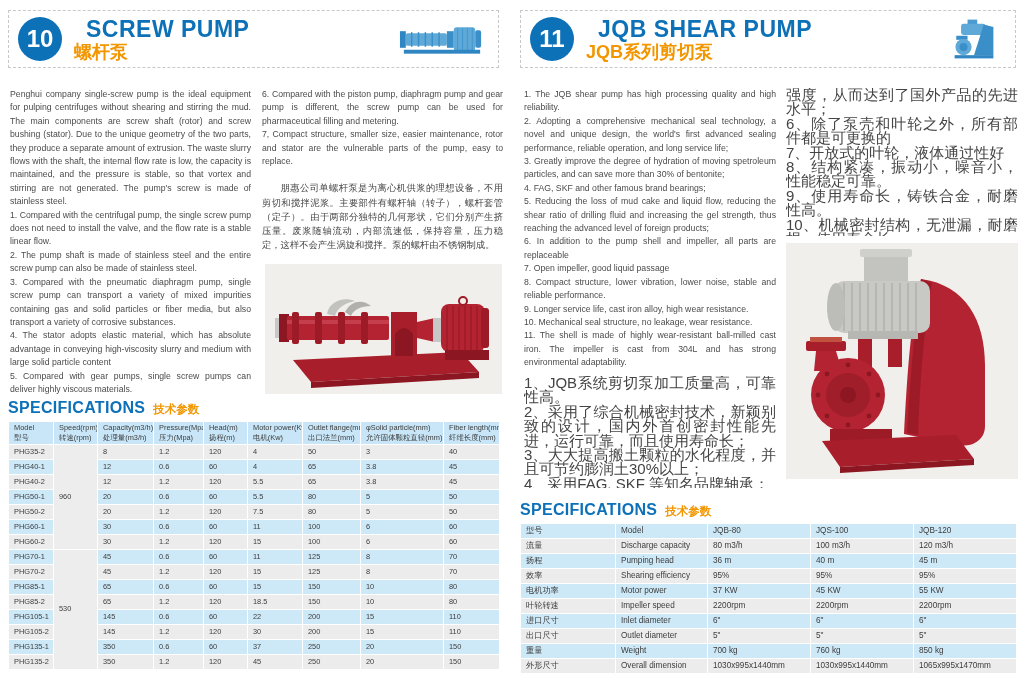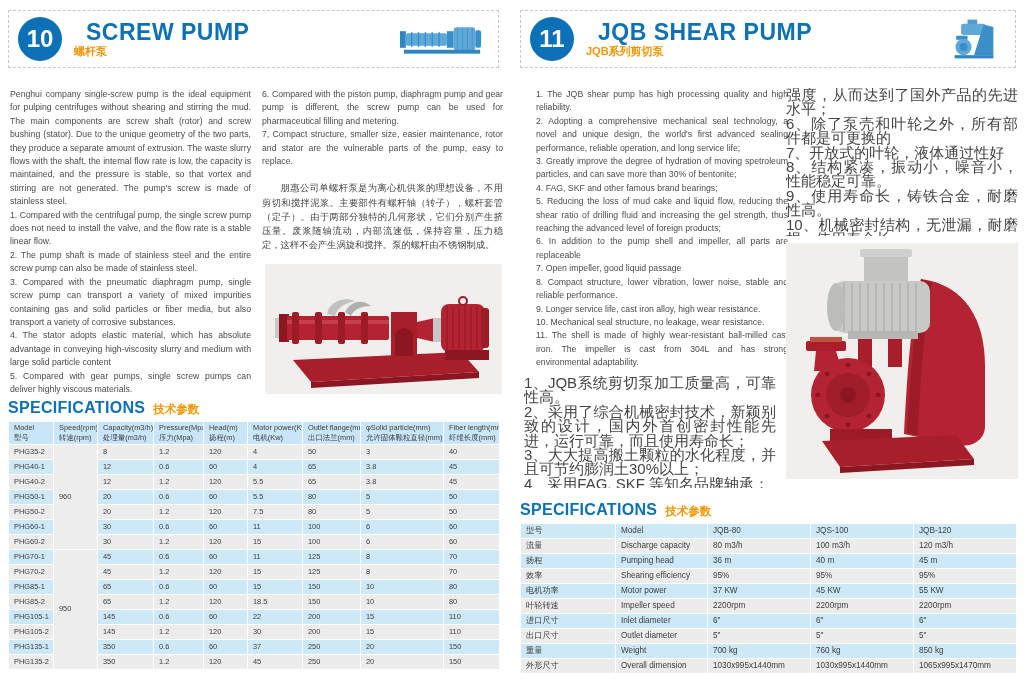--- a/index.html
+++ b/index.html
@@ -3,21 +3,21 @@
 <meta charset="utf-8">
 <style>
   html,body{margin:0;padding:0;background:#ffffff;}
   .page{position:relative;width:1024px;height:679px;background:#ffffff;overflow:hidden;
         font-family:Liberation Sans, sans-serif;color:#4b4b4b;}
   .header-box{position:absolute;height:56px;border:1px dashed #c8c8c8;display:flex;align-items:center;background:#fff;}
   .num-circle{flex:0 0 auto;width:44px;height:44px;border-radius:50%;background:#0d71b8;color:#fff;
               font-weight:bold;font-size:24px;display:flex;align-items:center;justify-content:center;margin-left:9px;}
   .titles{margin-left:12px;line-height:1;}
   .title{font-size:23px;font-weight:bold;color:#0d71b8;letter-spacing:.5px;margin-left:12px;}
-  .subtitle{font-size:11px;font-weight:bold;color:#f29600;margin-top:2px;}
+  .subtitle{font-size:18px;font-weight:bold;color:#f29600;margin-top:2px;}
   .header-icon{position:absolute;right:12px;top:8px;}
   .textcol{position:absolute;overflow:hidden;}
   .para{margin:0;font-size:8.7px;line-height:13.4px;text-align:justify;color:#4b4b4b;}
   .cn-para{text-indent:2em;margin-top:13px;line-height:14.2px;font-size:9.3px;color:#444;}
   .cn-item{margin:0;font-size:15px;line-height:14.4px;text-align:justify;color:#444;}
   .cn-gap{margin-top:10px;}
   .photo{position:absolute;background:#f1efec;}
   .photo svg{display:block;width:100%;height:100%;}
   .spec-heading{position:absolute;white-space:nowrap;}
   .spec-en{font-size:16px;font-weight:bold;color:#0d71b8;letter-spacing:.3px;}
@@ -242,21 +242,21 @@
           <td>30</td>
           <td>1.2</td>
           <td>120</td>
           <td>15</td>
           <td>100</td>
           <td>6</td>
           <td>60</td>
         </tr>
         <tr class="row-blue">
           <td>PHG70-1</td>
-          <td rowspan="8" class="speed-cell">950</td>
+          <td rowspan="8" class="speed-cell">530</td>
           <td>45</td>
           <td>0.6</td>
           <td>60</td>
           <td>11</td>
           <td>125</td>
           <td>8</td>
           <td>70</td>
         </tr>
         <tr class="row-gray">
           <td>PHG70-2</td>
@@ -341,21 +341,21 @@
       <rect x="22" y="2" width="12" height="6" fill="#4a9bd0"></rect>
       <rect x="14" y="7" width="30" height="14" rx="3" fill="#5fa9d8"></rect>
       <polygon points="42,8 54,11 54,46 30,46" fill="#3b8fc9"></polygon>
       <rect x="8" y="22" width="14" height="5" fill="#3b8fc9"></rect>
       <circle cx="17" cy="36" r="10" fill="#5fa9d8"></circle>
       <circle cx="17" cy="36" r="5" fill="#3b8fc9"></circle>
       <rect x="6" y="46" width="48" height="4" fill="#2f86c3"></rect>
     </svg>
   </div>
 
-  <div class="textcol" style="left:524px;top:88px;width:252px;height:280px;margin-left:12px;">
+  <div class="textcol" style="left:524px;top:88px;width:252px;height:280px;">
       <p class="para">1. The JQB shear pump has high processing quality and high reliability.</p>
       <p class="para">2. Adopting a comprehensive mechanical seal technology, a novel and unique design, the world's first advanced sealing performance, reliable operation, and long service life;</p>
       <p class="para">3. Greatly improve the degree of hydration of moving spetroleum particles, and can save more than 30% of bentonite;</p>
       <p class="para">4. FAG, SKF and other famous brand bearings;</p>
       <p class="para">5. Reducing the loss of mud cake and liquid flow, reducing the shear ratio of drilling fluid and increasing the gel strength, thus reaching the advanced level of foreign products;</p>
       <p class="para">6. In addition to the pump shell and impeller, all parts are replaceable</p>
       <p class="para">7. Open impeller, good liquid passage</p>
       <p class="para">8. Compact structure, lower vibration, lower noise, stable and reliable performance.</p>
       <p class="para">9. Longer service life, cast iron alloy, high wear resistance.</p>
       <p class="para">10. Mechanical seal structure, no leakage, wear resistance.</p>

